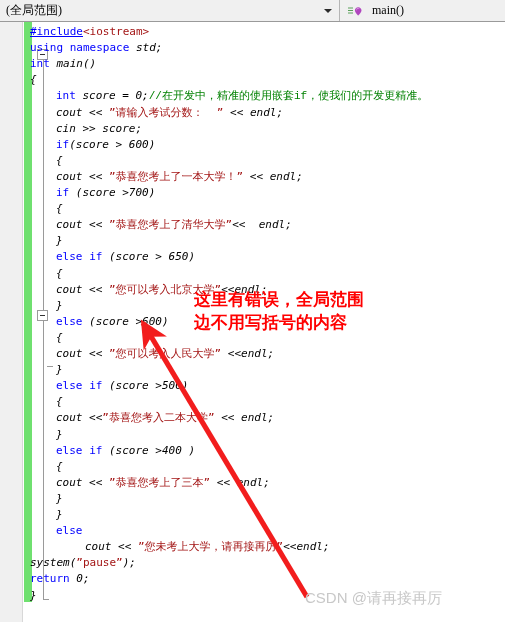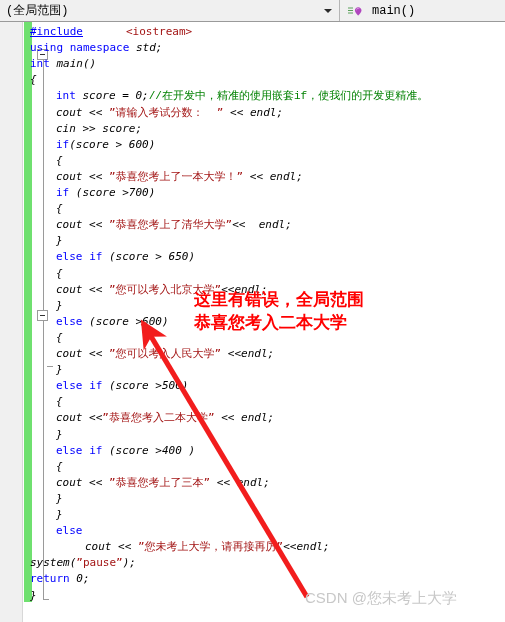--- a/index.html
+++ b/index.html
@@ -23,21 +23,21 @@
     background:#f0f0f0;
     height:100%;
     box-sizing:border-box;
   }
   #combo-scope{ width:340px; border-right:1px solid #b5b5b5;}
   #combo-member{ width:165px; }
   .combo-text{
     font-size:12px;color:#000;
     white-space:nowrap;overflow:hidden;
     padding-left:6px;
-    font-family:Liberation Mono, monospace;
+    font-family:Liberation Serif, serif;
   }
   .combo-arrow{
     position:absolute;right:7px;top:50%;
     margin-top:-2px;
     width:0;height:0;
     border-left:4px solid transparent;
     border-right:4px solid transparent;
     border-top:4px solid #2b2b2b;
   }
   .method-icon{
@@ -94,21 +94,21 @@
   }
   .line{
     position:absolute;height:16px;line-height:16px;
     white-space:pre;
   }
   .kw{color:#0000ff;}
   .pp{color:#0000ff;text-decoration:underline;}
   .str{color:#a31515;}
   .cmt{color:#008000;font-family:Liberation Mono, monospace;}
   .pl{color:#000000;font-style:italic;}
-  .ang{color:#a31515;margin-left:43px;}
+  .ang{color:#a31515;}
 
   
   .annot{
     position:absolute;
     color:#ff0000;
     font-weight:bold;
     font-size:17px;
     line-height:23px;
     font-family:"Liberation Sans", sans-serif;
     white-space:pre;
@@ -166,24 +166,24 @@
     <div class="fold-elbow" style="left:10px;top:577px;"></div>
 
     <div class="fold-box" style="left:4px;top:288px;"></div>
     <div class="fold-tick" style="left:14px;top:344px;"></div>
   </div>
 
   <div id="code"><div class="line" style="left: 30px; top: 2px;"><span class="pp">#include</span><span class="ang">&lt;iostream&gt;</span></div><div class="line" style="left: 30px; top: 18.1px;"><span class="kw">using</span><span class="pl"> </span><span class="kw">namespace</span><span class="pl"> std;</span></div><div class="line" style="left: 30px; top: 34.2px;"><span class="kw">int</span><span class="pl"> main()</span></div><div class="line" style="left: 30px; top: 50.3px;"><span class="pl">{</span></div><div class="line" style="left: 56px; top: 66.4px;"><span class="kw">int</span><span class="pl"> score = 0;</span><span class="cmt">//在开发中，精准的使用嵌套if，使我们的开发更精准。</span></div><div class="line" style="left: 56px; top: 82.5px;"><span class="pl">cout &lt;&lt; </span><span class="str">”请输入考试分数：  ”</span><span class="pl"> &lt;&lt; endl;</span></div><div class="line" style="left: 56px; top: 98.6px;"><span class="pl">cin &gt;&gt; score;</span></div><div class="line" style="left: 56px; top: 114.7px;"><span class="kw">if</span><span class="pl">(score &gt; 600)</span></div><div class="line" style="left: 56px; top: 130.8px;"><span class="pl">{</span></div><div class="line" style="left: 56px; top: 146.9px;"><span class="pl">cout &lt;&lt; </span><span class="str">”恭喜您考上了一本大学！”</span><span class="pl"> &lt;&lt; endl;</span></div><div class="line" style="left: 56px; top: 163px;"><span class="kw">if</span><span class="pl"> (score &gt;700)</span></div><div class="line" style="left: 56px; top: 179.1px;"><span class="pl">{</span></div><div class="line" style="left: 56px; top: 195.2px;"><span class="pl">cout &lt;&lt; </span><span class="str">”恭喜您考上了清华大学”</span><span class="pl">&lt;&lt;  endl;</span></div><div class="line" style="left: 56px; top: 211.3px;"><span class="pl">}</span></div><div class="line" style="left: 56px; top: 227.4px;"><span class="kw">else</span><span class="pl"> </span><span class="kw">if</span><span class="pl"> (score &gt; 650)</span></div><div class="line" style="left: 56px; top: 243.5px;"><span class="pl">{</span></div><div class="line" style="left: 56px; top: 259.6px;"><span class="pl">cout &lt;&lt; </span><span class="str">”您可以考入北京大学”</span><span class="pl">&lt;&lt;endl;</span></div><div class="line" style="left: 56px; top: 275.7px;"><span class="pl">}</span></div><div class="line" style="left: 56px; top: 291.8px;"><span class="kw">else</span><span class="pl"> (score &gt;600)</span></div><div class="line" style="left: 56px; top: 307.9px;"><span class="pl">{</span></div><div class="line" style="left: 56px; top: 324px;"><span class="pl">cout &lt;&lt; </span><span class="str">”您可以考入人民大学”</span><span class="pl"> &lt;&lt;endl;</span></div><div class="line" style="left: 56px; top: 340.1px;"><span class="pl">}</span></div><div class="line" style="left: 56px; top: 356.2px;"><span class="kw">else</span><span class="pl"> </span><span class="kw">if</span><span class="pl"> (score &gt;500)</span></div><div class="line" style="left: 56px; top: 372.3px;"><span class="pl">{</span></div><div class="line" style="left: 56px; top: 388.4px;"><span class="pl">cout &lt;&lt;</span><span class="str">”恭喜您考入二本大学”</span><span class="pl"> &lt;&lt; endl;</span></div><div class="line" style="left: 56px; top: 404.5px;"><span class="pl">}</span></div><div class="line" style="left: 56px; top: 420.6px;"><span class="kw">else</span><span class="pl"> </span><span class="kw">if</span><span class="pl"> (score &gt;400 )</span></div><div class="line" style="left: 56px; top: 436.7px;"><span class="pl">{</span></div><div class="line" style="left: 56px; top: 452.8px;"><span class="pl">cout &lt;&lt; </span><span class="str">”恭喜您考上了三本”</span><span class="pl"> &lt;&lt; endl;</span></div><div class="line" style="left: 56px; top: 468.9px;"><span class="pl">}</span></div><div class="line" style="left: 56px; top: 485px;"><span class="pl">}</span></div><div class="line" style="left: 56px; top: 501.1px;"><span class="kw">else</span></div><div class="line" style="left: 85px; top: 517.2px;"><span class="pl">cout &lt;&lt; </span><span class="str">”您未考上大学，请再接再厉”</span><span class="pl">&lt;&lt;endl;</span></div><div class="line" style="left: 30px; top: 533.3px;"><span class="pl">system(</span><span class="str">”pause”</span><span class="pl">);</span></div><div class="line" style="left: 30px; top: 549.4px;"><span class="kw">return</span><span class="pl"> 0;</span></div><div class="line" style="left: 30px; top: 565.5px;"><span class="pl">}</span></div></div>
 </div>
 
 <div class="annot" id="annot-line1">这里有错误，全局范围</div>
-<div class="annot" id="annot-line2">恭喜您考入二本大学</div>
+<div class="annot" id="annot-line2">边不用写括号的内容</div>
 
 <svg id="arrow-svg">
   <defs>
     <marker id="ah" markerWidth="6" markerHeight="6" refX="4.6" refY="3" orient="auto" markerUnits="strokeWidth">
       <path d="M0,0.4 L5.4,3 L0,5.6 L1.5,3 Z" fill="#f21d1d"></path>
     </marker>
   </defs>
   <line x1="307" y1="597" x2="143" y2="323" stroke="#f21d1d" stroke-width="5.2" marker-end="url(#ah)"></line>
 </svg>
 
-<div id="watermark">CSDN @您未考上大学</div>
+<div id="watermark">CSDN @请再接再厉</div>
 
 </body></html>

